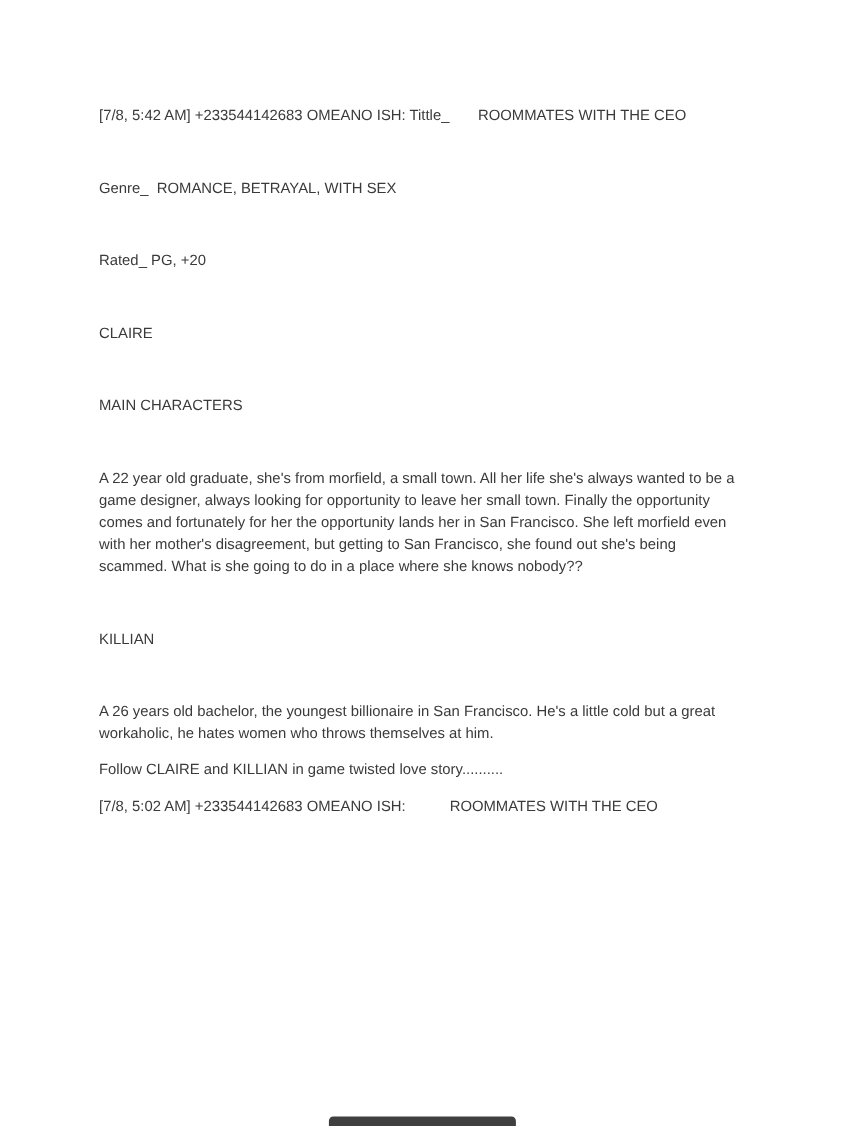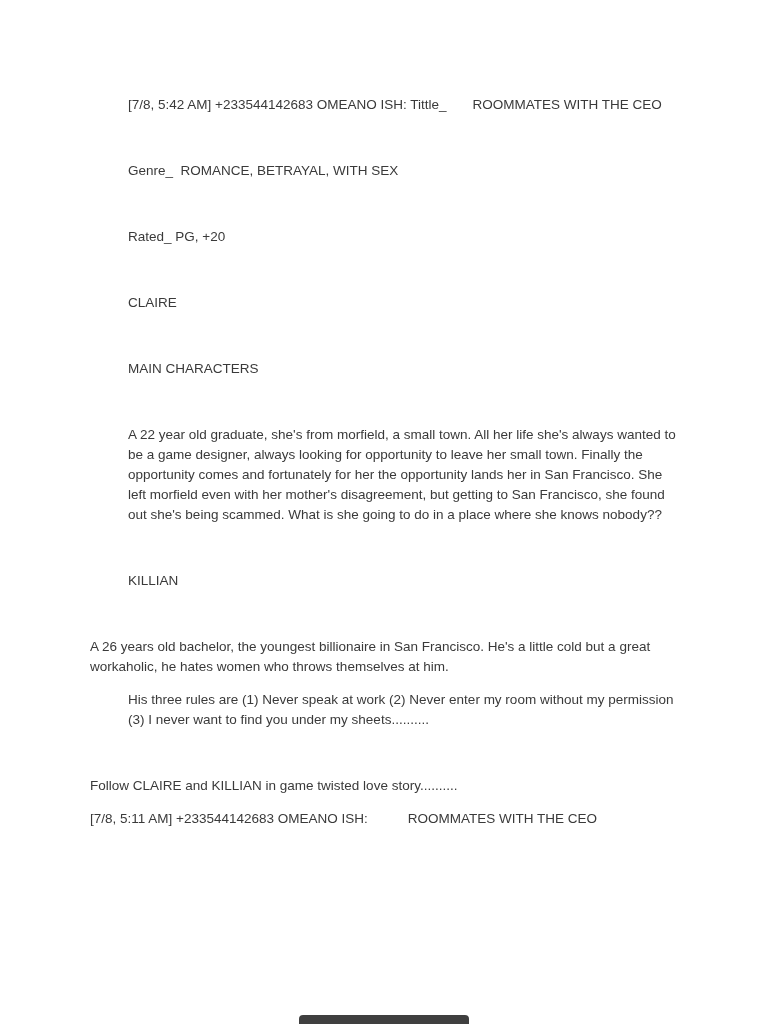--- a/index.html
+++ b/index.html
@@ -16,21 +16,21 @@
     font-size: 13.5px;
     line-height: 20px;
     -webkit-font-smoothing: antialiased;
   }
   .content {
     padding: 95px 90px 0 90px;
   }
   .content p {
     white-space: pre-wrap;
   }
-  .mb-lg { margin-bottom: 46px; margin-left: 38px; }
+  .mb-lg { margin-bottom: 46px; }
   .mb-sm { margin-bottom: 13px; }
   .title-offset-1 { margin-left: 26px; }
   .title-offset-2 { margin-left: 40px; }
   .bottom-bar {
     position: absolute;
     bottom: 0;
     left: 50%;
     transform: translateX(-50%);
     width: 170px;
     height: 9px;
@@ -53,22 +53,21 @@
     <p class="mb-lg">CLAIRE</p>
 
     <p class="mb-lg">MAIN CHARACTERS</p>
 
     <p class="mb-lg">A 22 year old graduate, she's from morfield, a small town. All her life she's always wanted to be a game designer, always looking for opportunity to leave her small town. Finally the opportunity comes and fortunately for her the opportunity lands her in San Francisco. She left morfield even with her mother's disagreement, but getting to San Francisco, she found out she's being scammed. What is she going to do in a place where she knows nobody??</p>
 
     <p class="mb-lg">KILLIAN</p>
 
     <p class="mb-sm">A 26 years old bachelor, the youngest billionaire in San Francisco. He's a little cold but a great workaholic, he hates women who throws themselves at him.</p>
 
-    <p class="mb-lg">His three rules are (1) Never speak at work (2) Never enter my room without my permission (3) I never want to find you under my sheets..........</p>
 
     <p class="mb-sm">Follow CLAIRE and KILLIAN in game twisted love story..........</p>
 
-    <p><span>[7/8, 5:11 AM] +233544142683 OMEANO ISH:</span><span class="title-offset-2">ROOMMATES WITH THE CEO</span></p>
+    <p><span>[7/8, 5:02 AM] +233544142683 OMEANO ISH:</span><span class="title-offset-2">ROOMMATES WITH THE CEO</span></p>
 
   </div>
 
   <div class="bottom-bar"></div>
 </div>
 
 </body></html>

